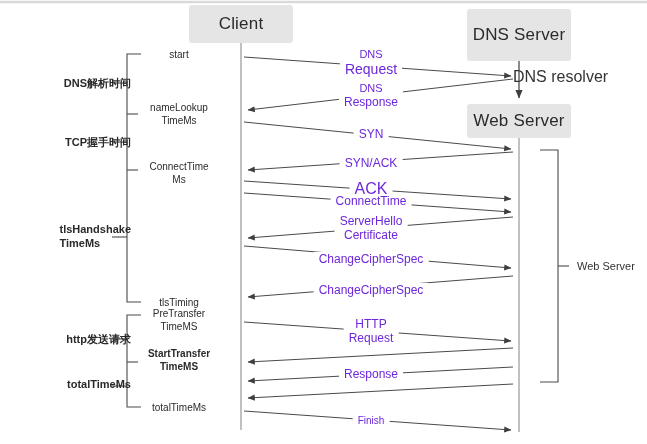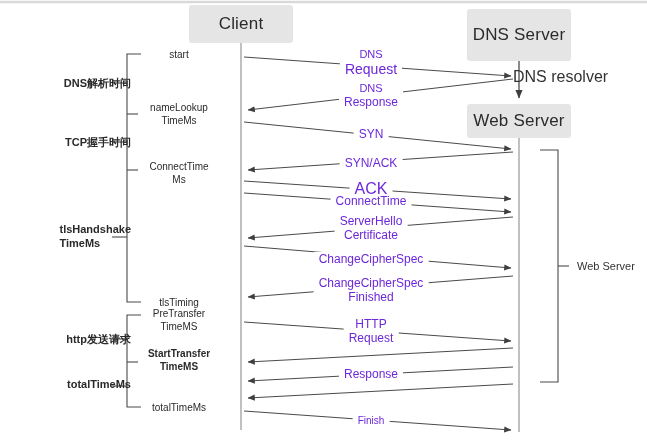--- a/index.html
+++ b/index.html
@@ -123,21 +123,20 @@
       </div>
       <div class="msg-label" style="left: 371px; top: 228px;">
         <div style="font-size: 12px;">ServerHello</div>
         <div style="font-size: 12px;">Certificate</div>
       </div>
       <div class="msg-label" style="left: 371px; top: 259px;">
         <div style="font-size: 12px;">ChangeCipherSpec</div>
       </div>
       <div class="msg-label" style="left: 371px; top: 290px;">
         <div style="font-size: 12px;">ChangeCipherSpec</div>
-        <div style="font-size: 12px;">Finished</div>
       </div>
       <div class="msg-label" style="left: 371px; top: 331px;">
         <div style="font-size: 12px;">HTTP</div>
         <div style="font-size: 12px;">Request</div>
       </div>
       <div class="msg-label" style="left: 371px; top: 374px;">
         <div style="font-size: 12px;">Response</div>
       </div>
       <div class="msg-label" style="left: 371px; top: 421px;">
         <div style="font-size: 10px;">Finish</div>

